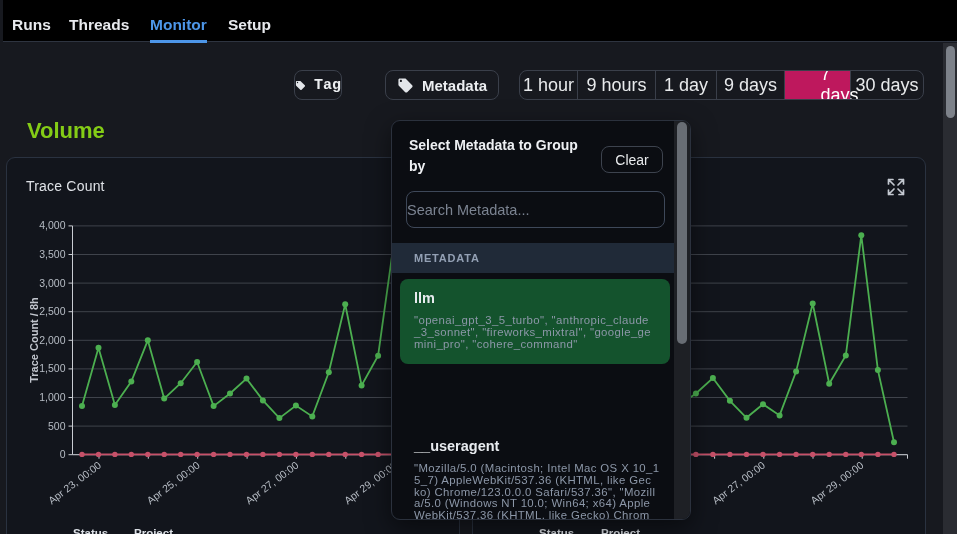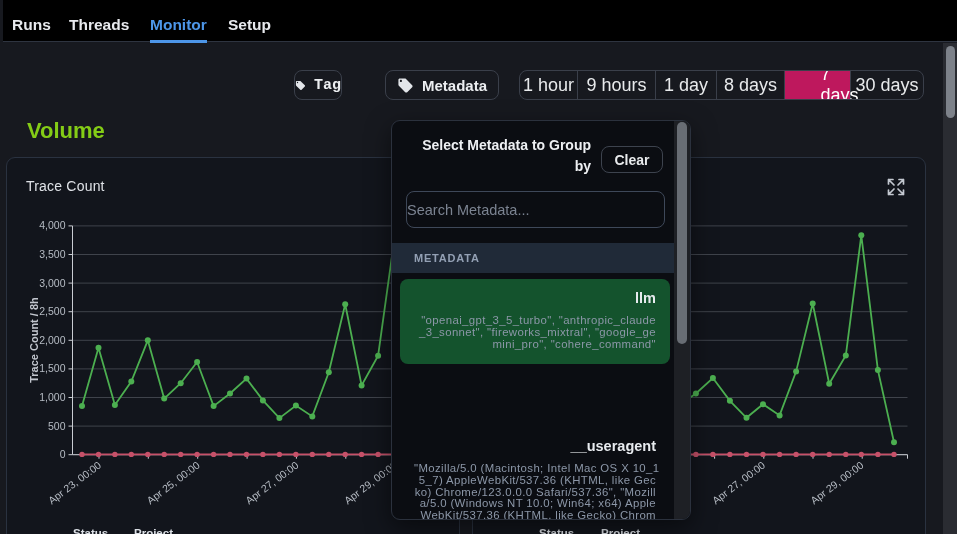--- a/index.html
+++ b/index.html
@@ -7,23 +7,23 @@
 .nav .tab { position:absolute; top:0; height:43px; line-height:49px; font-size:15.5px; font-weight:700; color:#e8eaee; }
 .nav .tab.active { color:#4d96e8; border-bottom:3px solid #4d96e8; }
 .btn { position:absolute; display:flex; align-items:center; justify-content:center; height:30px; border:1px solid #3a3f4a; border-radius:8px; color:#eceef1; font-size:15px; font-weight:700; }
 .seg { position:absolute; left:519px; top:70px; height:30px; display:flex; border:1px solid #3a3f4a; border-radius:8px; overflow:hidden; }
 .seg div { display:flex; align-items:center; justify-content:center; font-size:18px; font-weight:400; color:#e8eaec; border-right:1px solid #3a3f4a; }
 .seg div:last-child { border-right:none; }
 .seg div.sel { background:#be185d; color:#fff;padding-left:44px; }
 .panel { position:absolute; top:157px; width:454px; height:420px; background:#12151c; border:1px solid #2a3240; border-radius:9px; }
 .ptitle { position:absolute; left:19px; top:20px; font-size:14px; color:#dfe2e7; letter-spacing:.2px; }
 .legendhead { position:absolute; top:369px; font-size:11.5px; font-weight:700; color:#dce0e6; }
-.modal { position:absolute; left:391px; top:120px; width:300px; height:400px; background:#0b0d12; border:1px solid #2b313d; border-radius:9px; box-shadow:0 8px 24px rgba(0,0,0,.5); overflow:hidden; z-index:10;text-align:right; }
+.modal { position:absolute; left:391px; top:120px; width:300px; height:400px; background:#0b0d12; border:1px solid #2b313d; border-radius:9px; box-shadow:0 8px 24px rgba(0,0,0,.5); overflow:hidden; z-index:10; }
 .mtitle { position:absolute; left:17px; top:14px; width:182px; font-size:14px; font-weight:700; color:#eef0f3; line-height:21px; }
-.clearbtn { position:absolute; right:27px; top:25px; width:62px; height:27px; border:1px solid #3d434e; border-radius:8px; color:#e8eaec; font-size:14px; font-weight:700; display:flex; align-items:center; justify-content:center;margin-left:35px; }
+.clearbtn { position:absolute; right:27px; top:25px; width:62px; height:27px; border:1px solid #3d434e; border-radius:8px; color:#e8eaec; font-size:14px; font-weight:400; display:flex; align-items:center; justify-content:center;margin-left:35px; }
 .search { position:absolute; left:14px; top:70px; width:259px; height:37px; border:1px solid #3e4859; border-radius:8px; color:#7b8391; font-size:14.5px; display:flex; align-items:center; }
 .metabar { position:absolute; left:0; top:122px; width:284px; height:30px; background:#202a38; color:#93a0b4; font-size:11px; letter-spacing:.8px; font-weight:700; display:flex; align-items:center; padding-left:22px; }
 .item { position:absolute; left:8px; width:270px; border-radius:8px; padding:11px 14px 5px 14px; }
 .item .t { font-size:14.5px; font-weight:700; color:#e8ebef; line-height:17px; }
 .item .v { margin-top:8px; font-size:11.4px; line-height:11.8px; letter-spacing:.38px; color:#8c97a8; white-space:nowrap; }
 .mscroll { position:absolute; right:0; top:0; width:16px; height:100%; background:#1e2025; }
 .mthumb { position:absolute; left:3px; top:1px; width:10px; height:222px; border-radius:5px; background:#686d74; }
 .pagescroll { position:absolute; right:0; top:43px; width:14px; height:491px; background:#2a2c32; z-index:20; }
 .pagethumb { position:absolute; left:2.5px; top:3px; width:9px; height:72px; border-radius:4.5px; background:#7d828a; }
 </style></head>
@@ -38,21 +38,21 @@
 <div class="btn" style="left:294px; top:70px; width:48px;font-family:Liberation Mono, monospace;"><svg width="17" height="17" viewBox="0 0 24 24" style="margin-right:8px">
       <path fill="#e3e6ea" d="M21.41 11.58l-9-9C12.05 2.22 11.55 2 11 2H4c-1.1 0-2 .9-2 2v7c0 .55.22 1.05.59 1.42l9 9c.36.36.86.58 1.41.58.55 0 1.05-.22 1.41-.59l7-7c.37-.36.59-.86.59-1.41 0-.55-.23-1.06-.59-1.42zM5.5 7C4.67 7 4 6.33 4 5.5S4.67 4 5.5 4 7 4.67 7 5.5 6.33 7 5.5 7z"></path>
     </svg>Tag</div>
 <div class="btn" style="left:385px; top:70px; width:114px;"><svg width="17" height="17" viewBox="0 0 24 24" style="margin-right:8px">
       <path fill="#e3e6ea" d="M21.41 11.58l-9-9C12.05 2.22 11.55 2 11 2H4c-1.1 0-2 .9-2 2v7c0 .55.22 1.05.59 1.42l9 9c.36.36.86.58 1.41.58.55 0 1.05-.22 1.41-.59l7-7c.37-.36.59-.86.59-1.41 0-.55-.23-1.06-.59-1.42zM5.5 7C4.67 7 4 6.33 4 5.5S4.67 4 5.5 4 7 4.67 7 5.5 6.33 7 5.5 7z"></path>
     </svg>Metadata</div>
 <div class="seg">
   <div style="width:58px">1 hour</div>
   <div style="width:78px">9 hours</div>
   <div style="width:61px">1 day</div>
-  <div style="width:68px">8 days</div>
+  <div style="width:68px">9 days</div>
   <div class="sel" style="width:66px">7 days</div>
   <div style="width:72px">30 days</div>
 </div>
 
 <div style="position:absolute; left:27px; top:118px; font-size:22px; font-weight:700; color:#84cc16;">Volume</div>
 
 <div class="panel" style="left:6px">
   <div class="ptitle">Trace Count</div>
   <svg width="454" height="420" style="position:absolute;left:0;top:0">
       <line x1="65.5" y1="67.9" x2="437" y2="67.9" stroke="#3f434b" stroke-width="1"></line>

